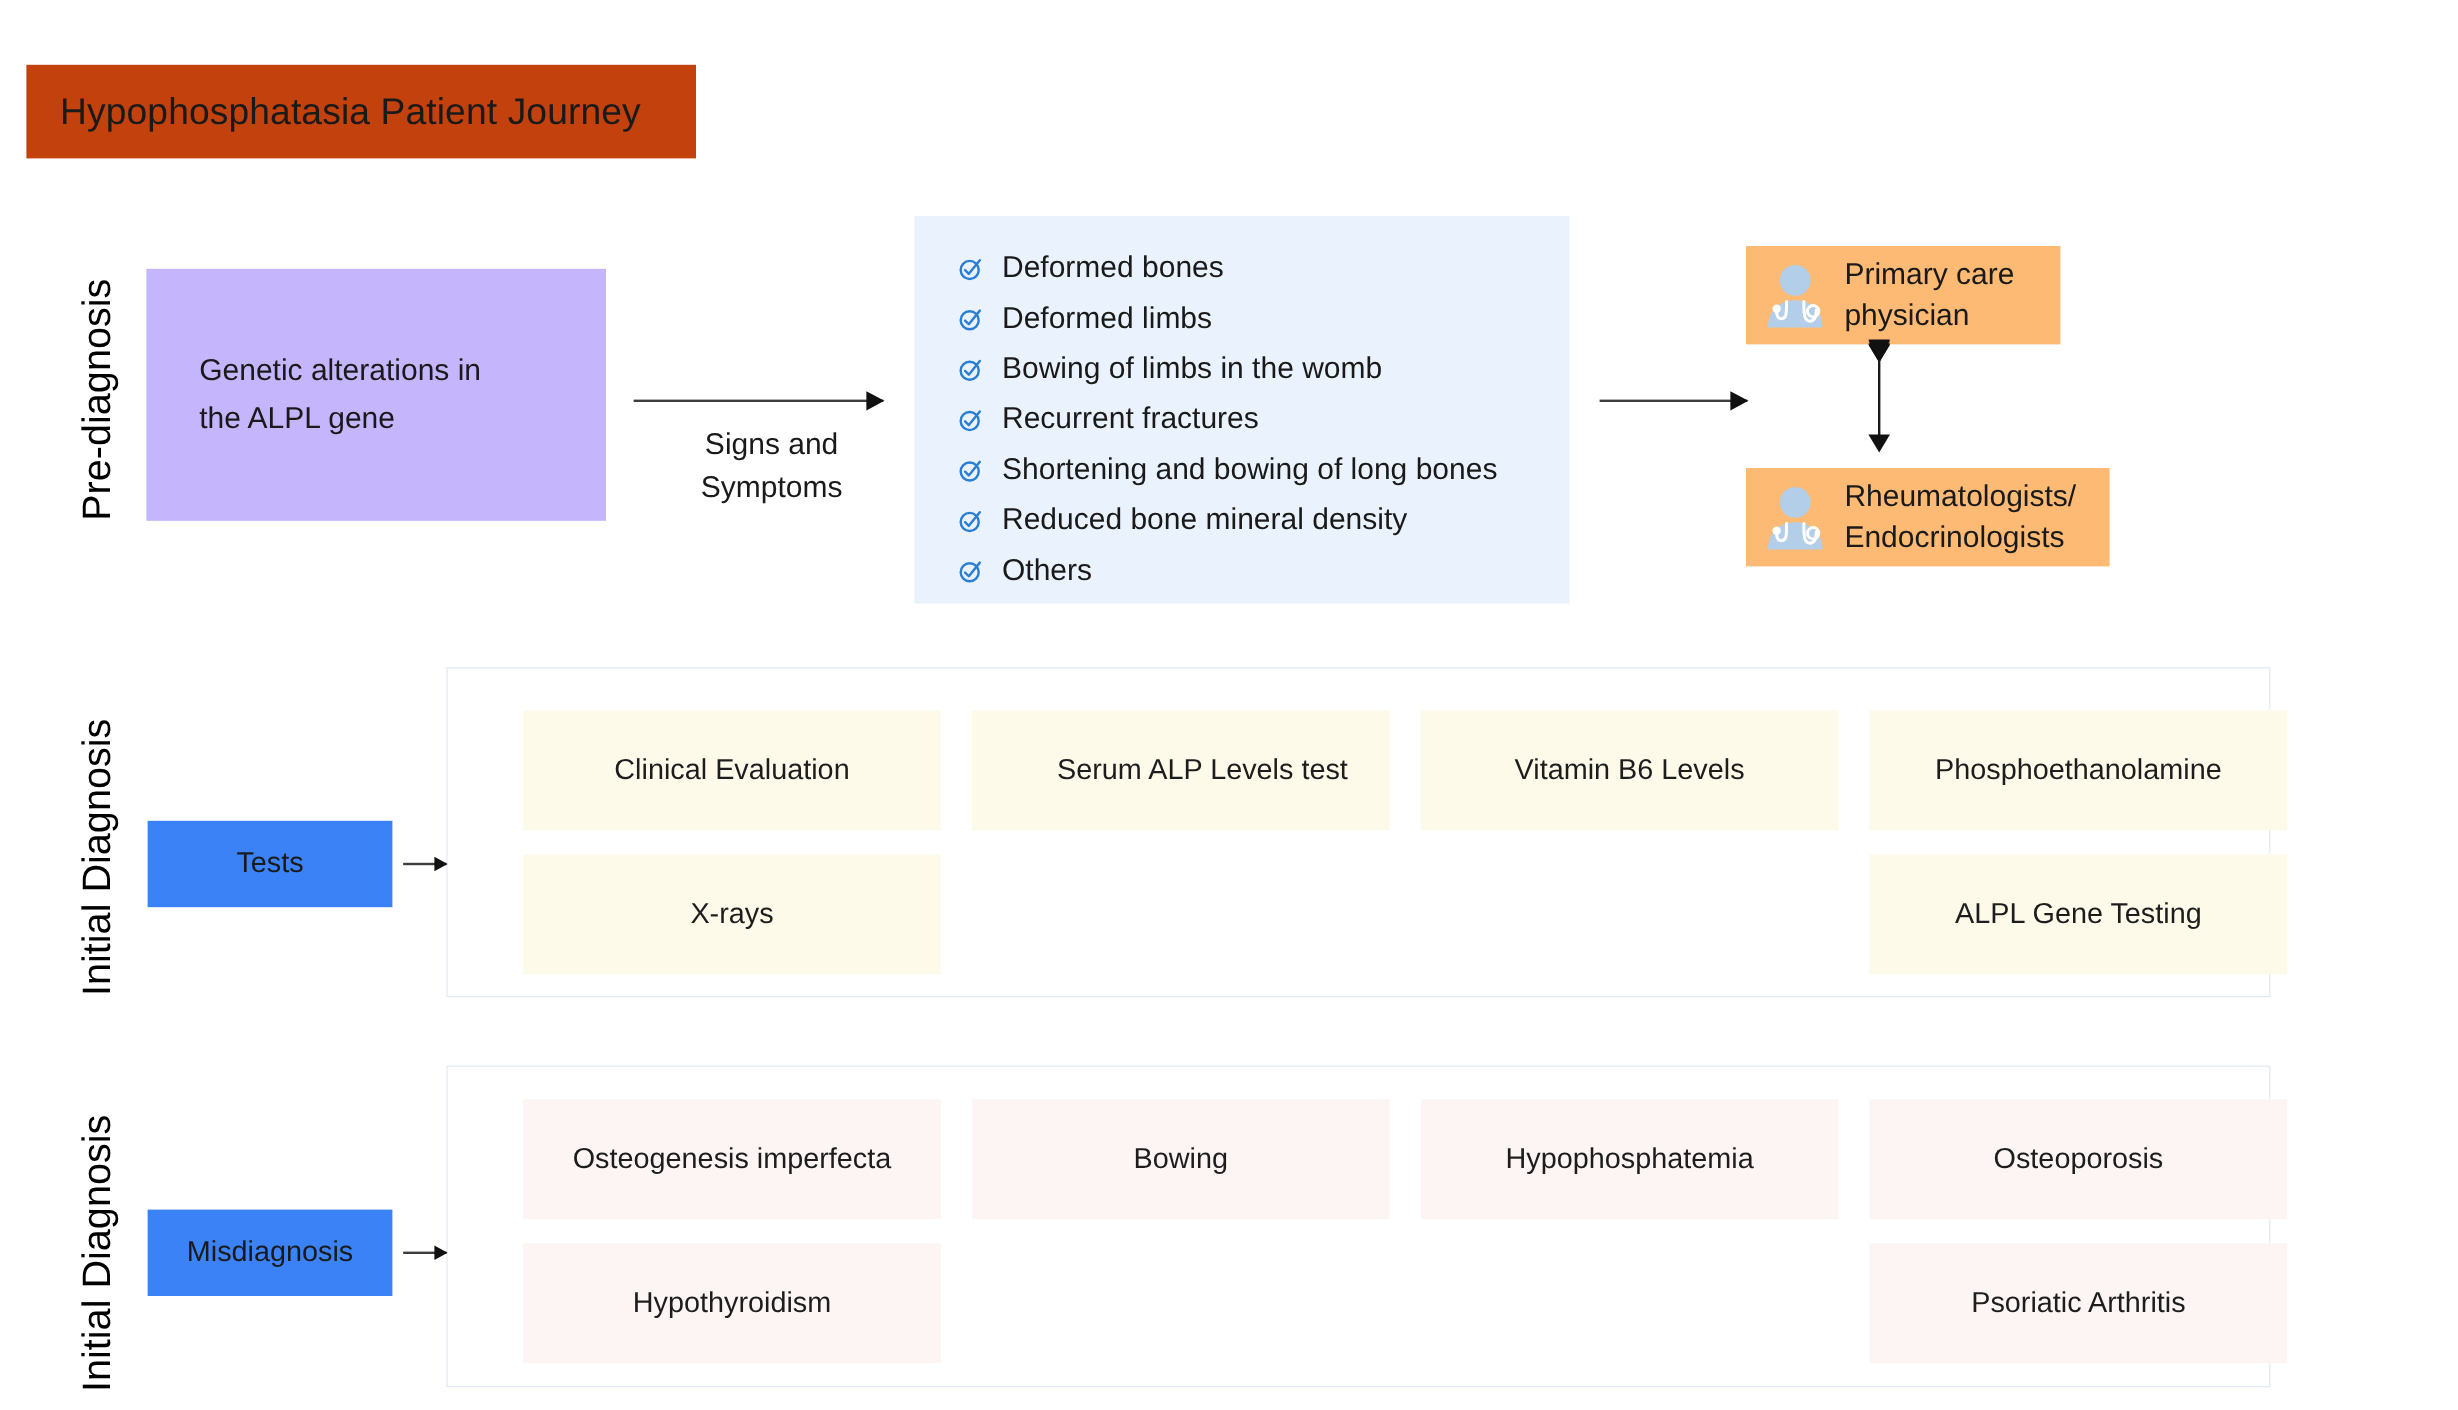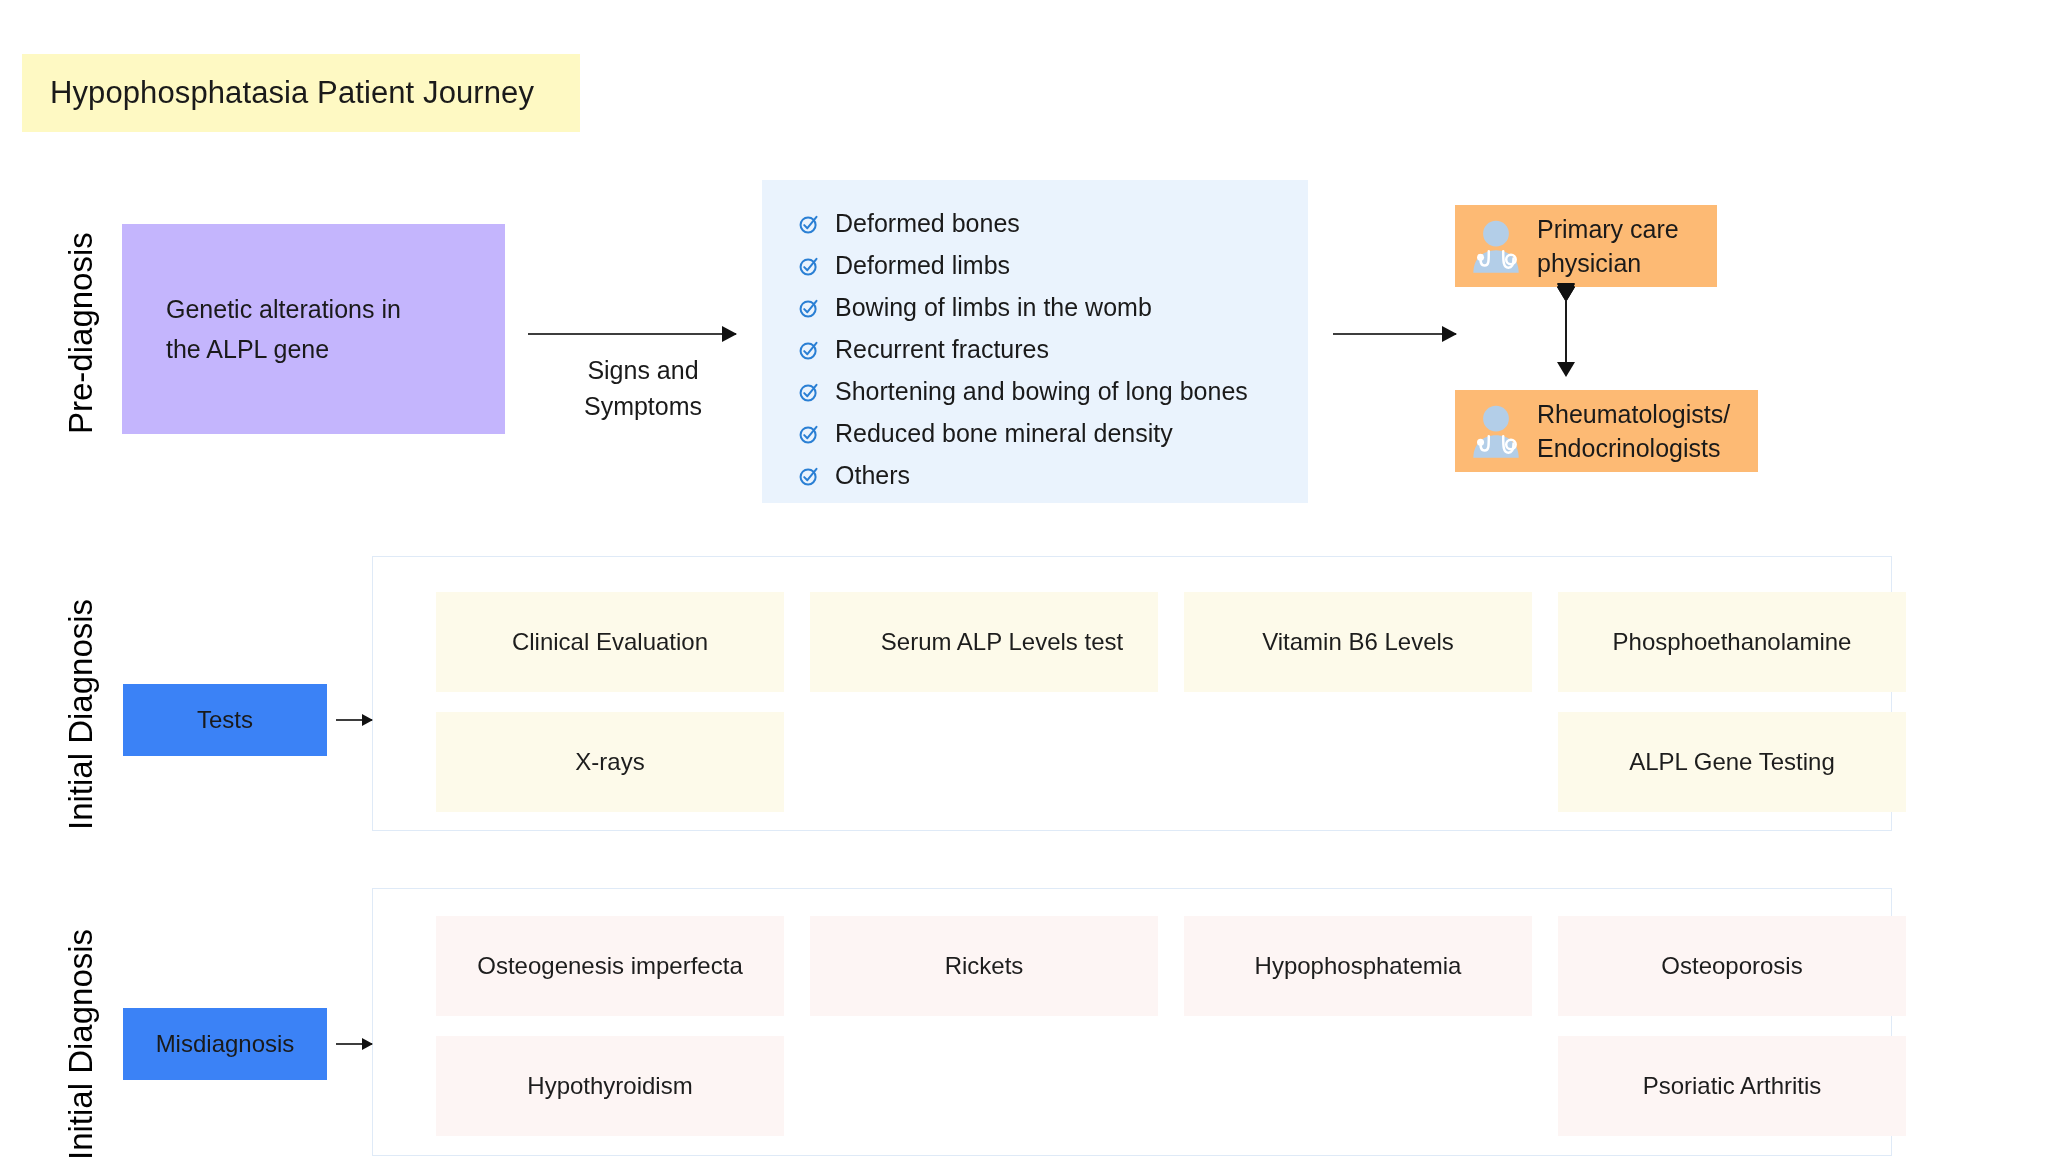--- a/index.html
+++ b/index.html
@@ -17,21 +17,21 @@
     background: #ffffff;
   }
 
   
   .title-bar {
     position: absolute;
     left: 22px;
     top: 54px;
     width: 558px;
     height: 78px;
-    background: #fef9c3;
+    background: #c2410c;
     display: flex;
     align-items: center;
   }
   .title-text {
     padding-left: 28px;
     font-size: 31px;
     color: #1a1a1a;
     letter-spacing: 0.1px;
     white-space: nowrap;
   }
@@ -344,21 +344,21 @@
 
   <div class="tag-box" id="misdx-tag">
     <span class="tag-text">Misdiagnosis</span>
   </div>
   <div class="h-arrow small" style="left:336px; top:1043px; width:36px;"></div>
 
   <div class="cell pink-box" style="left:392px; top:916px; width:348px; height:100px;">
     <span class="cell-text">Osteogenesis imperfecta</span>
   </div>
   <div class="cell pink-box" style="left:766px; top:916px; width:348px; height:100px;">
-    <span class="cell-text">Rickets</span>
+    <span class="cell-text">Bowing</span>
   </div>
   <div class="cell pink-box" style="left:1140px; top:916px; width:348px; height:100px;">
     <span class="cell-text">Hypophosphatemia</span>
   </div>
   <div class="cell pink-box" style="left:1514px; top:916px; width:348px; height:100px;">
     <span class="cell-text">Osteoporosis</span>
   </div>
 
   <div class="cell pink-box" style="left:392px; top:1036px; width:348px; height:100px;">
     <span class="cell-text">Hypothyroidism</span>

